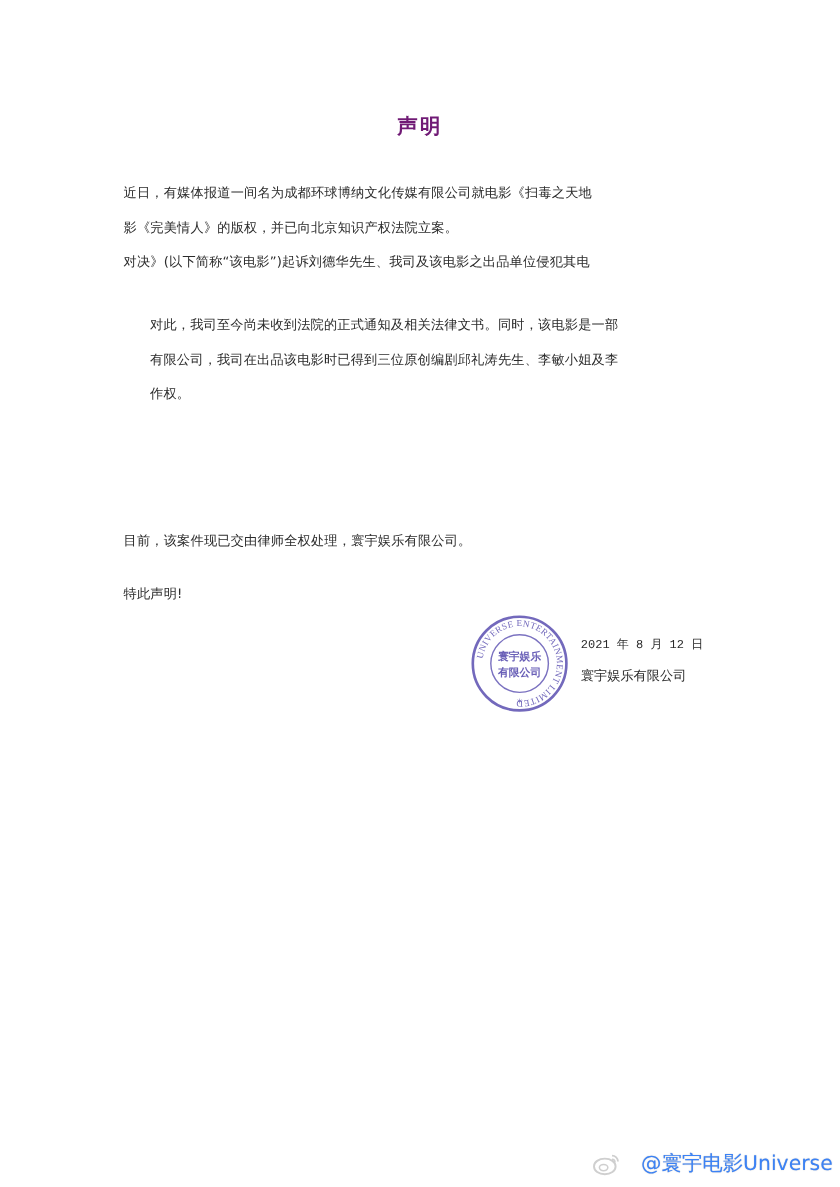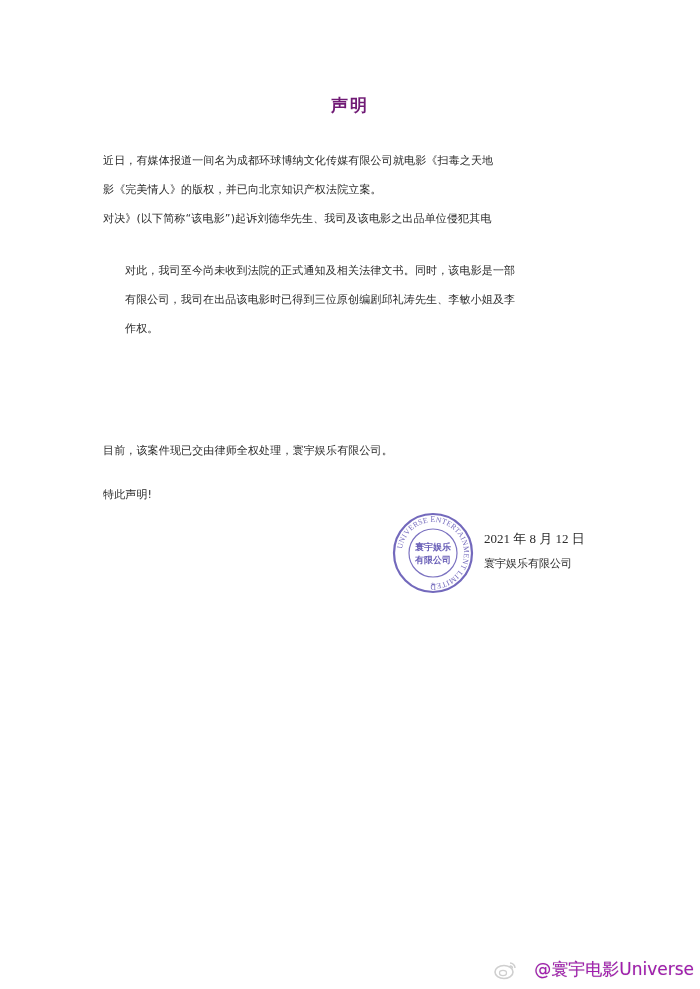--- a/index.html
+++ b/index.html
@@ -14,30 +14,30 @@
   .para {
     position:absolute; left:103px; width:494px; font-size:11px; line-height:29px;
     letter-spacing:0.15px; margin:0; text-align:justify; word-break:break-all;
   }
   .p1 { top:146px; }
   .p2 { top:256px;margin-left:22px; }
   .p3 { top:436px; }
   .p4 { top:480px; }
   .line { display:block; white-space:nowrap; }
   .date {
-    position:absolute; top:530px; left:484px; font-size:13px; color:#2b2b2b;
-    font-family: Liberation Serif, serif;
+    position:absolute; top:530px; left:484px; font-size:10px; color:#2b2b2b;
+    font-family: Liberation Mono, monospace;
   }
   .company { position:absolute; top:556px; left:484px; font-size:11px; color:#2b2b2b; }
   .seal {
     position:absolute; left:392px; top:512px; width:82px; height:82px;
   }
   .watermark {
     position:absolute; right:6px; bottom:8px; display:flex; align-items:center; gap:16px;
-    color:#a21caf; font-size:17px; text-shadow:0 0 1px #bbb;
+    color:#3b82f6; font-size:17px; text-shadow:0 0 1px #bbb;
   }
   .watermark svg { display:block; }
 </style>
 </head>
 <body>
 
 <div>
   <div class="title">声明</div>
 
   <p class="para p1">

